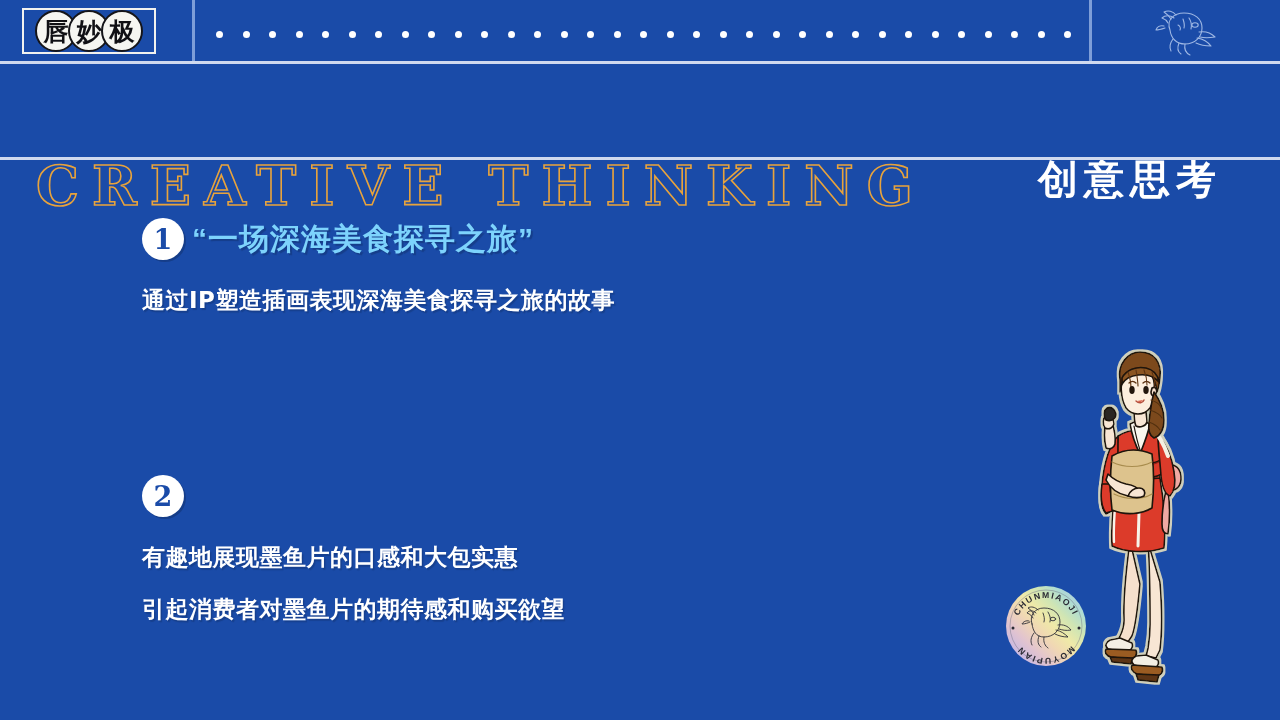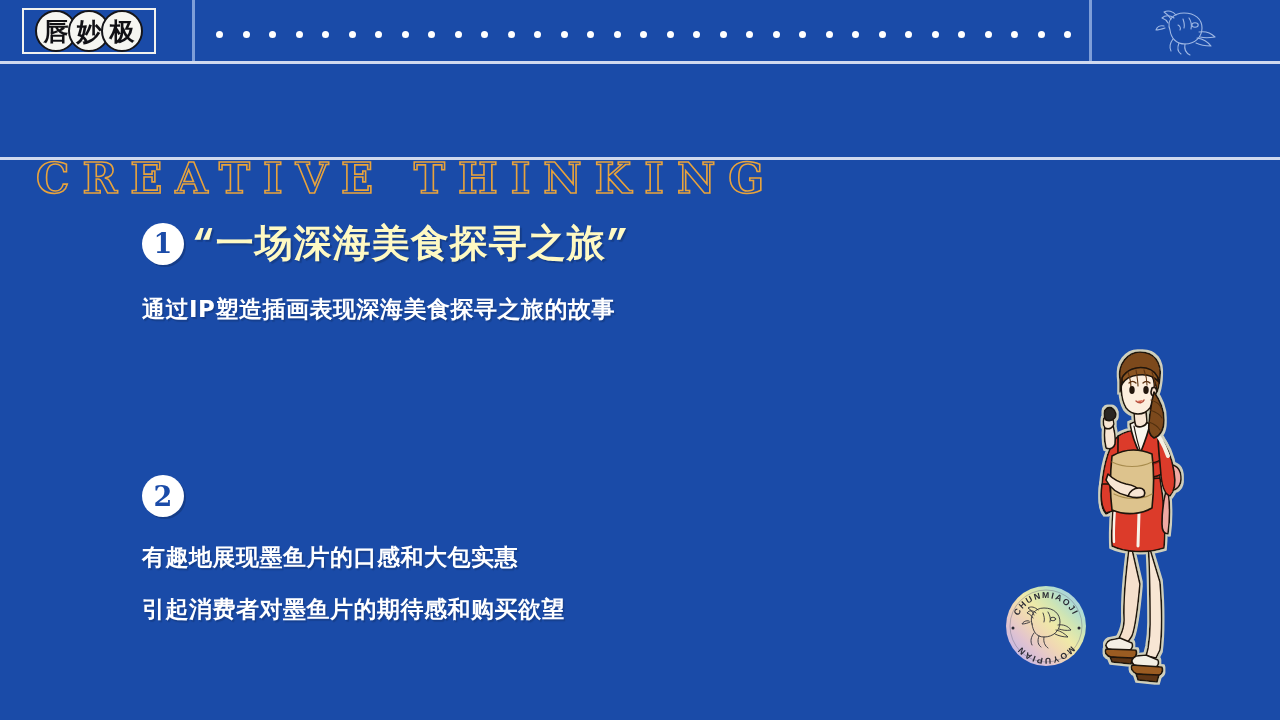--- a/index.html
+++ b/index.html
@@ -75,21 +75,21 @@
     position:absolute; left:0; top:157px; width:1280px; height:3px;
     background:#cfd9ef;
   }
   #title-band{
     position:absolute; left:0; top:64px; width:1280px; height:93px;
     background:#1a4ba8;
   }
   #title-en{
     position:absolute; left:36px; top:90px;
     font-family:"DejaVu Serif", serif;
-    font-size:42px;
+    font-size:54px;
     font-weight:bold;
     letter-spacing:13px;
     color:#1a4ba8;
     -webkit-text-stroke:1.6px #e8a33c;
     text-shadow:0 0 0 transparent;
     white-space:nowrap;
   }
   #title-zh{
     position:absolute; right:58px; top:88px;
     font-family:"DejaVu Sans", sans-serif;
@@ -115,22 +115,22 @@
     width:42px; height:42px; border-radius:50%;
     background:#ffffff; color:#1a4ba8;
     font-family:"DejaVu Serif", serif;
     font-weight:bold; font-size:27px;
     display:flex; align-items:center; justify-content:center;
     flex:0 0 auto;
     margin-right:8px;
     box-shadow:2px 2px 0 rgba(0,0,0,0.18);
   }
   .heading-text{
-    font-family:Liberation Mono, monospace;
-    font-size:38px; font-weight:bold; color:#fef9c3;
+    font-family:Liberation Sans, sans-serif;
+    font-size:30px; font-weight:bold; color:#7dd3fc;
     letter-spacing:1px;
     text-shadow:2px 2px 1px rgba(0,0,0,0.18);
   }
   .body-lines{ margin-top:26px; }
   .body-line{
     font-family:"DejaVu Sans", sans-serif;
     font-size:23px; font-weight:bold; color:#ffffff;
     letter-spacing:0.5px;
     line-height:1.0;
     margin-bottom:22px;
@@ -216,20 +216,21 @@
     <path d="M33 38 C32 43 34 47 38 49"></path>
     <path d="M27 37 C25 42 26 46 29 48"></path>
     <path d="M21 33 C18 37 17 41 19 45"></path>
     <path d="M26 19 C28 20 29 22 28 24"></path>
   </svg>
 </div>
 
 <div id="band-top-rule"></div>
 <div id="title-band">
   <div id="title-en">CREATIVE  THINKING</div>
+  <div id="title-zh">创意思考</div>
 </div>
 <div id="band-bot-rule"></div>
 
 <div id="content">
 
   <div class="block" id="block-1">
     <div class="heading">
       <div class="num-badge">1</div>
       <div class="heading-text">“一场深海美食探寻之旅”</div>
     </div>

